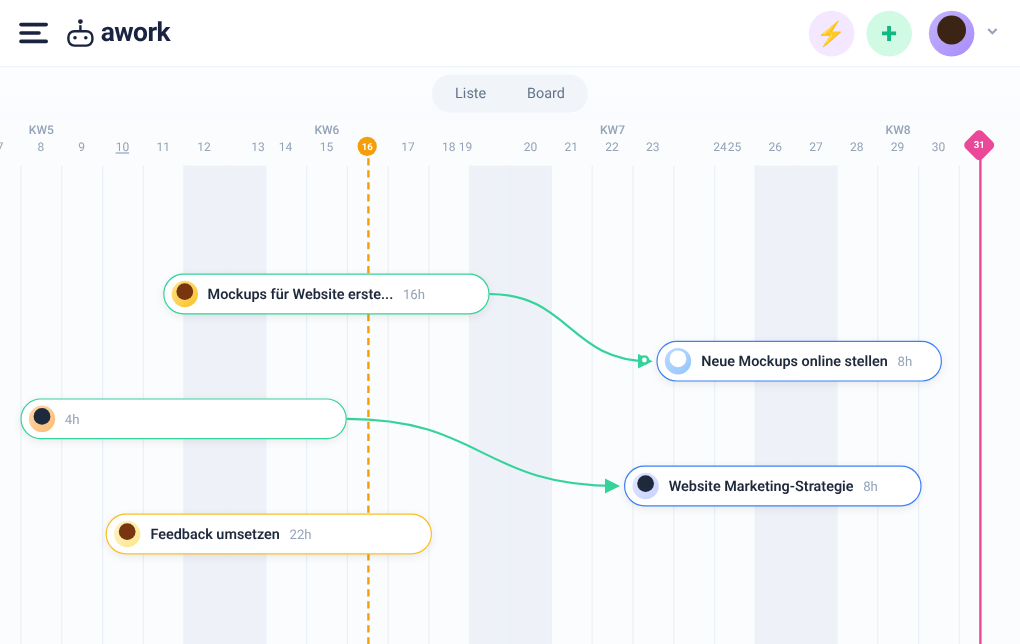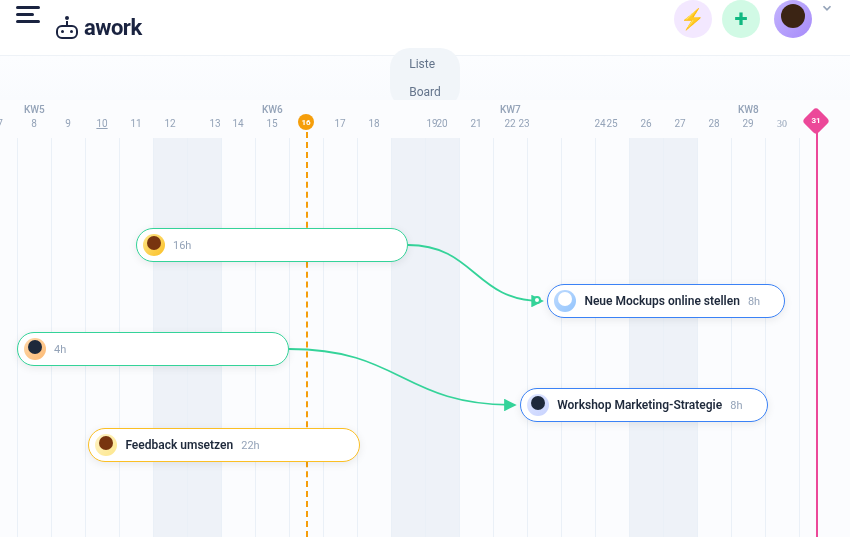--- a/index.html
+++ b/index.html
@@ -1,19 +1,19 @@
 <!DOCTYPE html>
 <html><head>
 <meta charset="utf-8">
 <style>
   * { box-sizing: border-box; margin: 0; padding: 0; }
   html, body { width: 850px; height: 537px; font-family: -apple-system, BlinkMacSystemFont, "Segoe UI", Roboto, sans-serif; background: #fff; overflow: hidden; }
   
   
-  .header { height: 55px; display: flex; padding: 0 16px; background: #fff; }
+  .header { height: 55px; display: flex; align-items: center; padding: 0 16px; background: #fff; }
   .menu-btn { width: 28px; height: 28px; display: flex; flex-direction: column; justify-content: center; gap: 4px; cursor: pointer; margin-right: 12px; }
   .menu-btn span { display: block; height: 3px; background: #1a2340; border-radius: 2px; }
   .menu-btn span:nth-child(1) { width: 24px; }
   .menu-btn span:nth-child(2) { width: 18px; }
   .menu-btn span:nth-child(3) { width: 24px; }
   .logo { display: flex; align-items: center; gap: 6px; font-size: 22px; font-weight: 700; color: #1a2340; letter-spacing: -0.5px; }
   .logo-icon { display: flex; flex-direction: column; align-items: center; }
   .logo-antenna { width: 4px; height: 4px; border-radius: 50%; background: #1a2340; margin-bottom: 1px; }
   .logo-stem { width: 2px; height: 4px; background: #1a2340; }
   .logo-head { width: 22px; height: 14px; border: 2.5px solid #1a2340; border-radius: 6px; position: relative; }
@@ -23,21 +23,21 @@
   .spacer { flex: 1; }
   .hbtn { width: 38px; height: 38px; border-radius: 50%; display: flex; align-items: center; justify-content: center; cursor: pointer; margin-left: 10px; font-size: 20px; font-weight: 700; }
   .bolt-btn { background: #f3e8ff; color: #a855f7; }
   .add-btn { background: #d1fae5; color: #10b981; font-size: 24px; }
   .avatar-btn { margin-left: 14px; background: linear-gradient(135deg, #c4b5fd, #a78bfa); position: relative; overflow: hidden; }
   .avatar-btn::after { content: ''; position: absolute; width: 24px; height: 24px; background: #3b2414; border-radius: 50%; top: 4px; left: 7px; }
   .chevron { margin-left: 8px; color: #94a3b8; cursor: pointer; }
   
   
   .tabs-row { height: 45px; display: flex; align-items: center; justify-content: center; border-top: 1px solid #eef2f7; background: linear-gradient(#fcfdff, #f9fbfe); }
-  .tabs { display: flex; background: #f1f5f9; border-radius: 20px; padding: 3px; gap: 2px; flex-direction: column; }
+  .tabs { display: flex; background: #f1f5f9; border-radius: 20px; padding: 3px; gap: 2px; }
   .tab { padding: 6px 16px; font-size: 12px; color: #64748b; border-radius: 16px; cursor: pointer; }
   .tab.active { background: #fff; color: #1e293b; font-weight: 500; box-shadow: 0 1px 2px rgba(0,0,0,0.06); }
   
   
   .canvas { position: relative; height: 437px; width: 850px; background: #fbfcfe; }
   
   
   .ruler { position: absolute; top: 0; left: 0; width: 850px; height: 40px; }
   .week-labels { position: absolute; top: 4px; left: 0; width: 850px; height: 12px; font-size: 10px; color: #94a3b8; font-weight: 500; }
   .week-labels span { position: absolute; }
@@ -139,32 +139,32 @@
         <span style="left: 68px;">9</span>
         <span style="left: 102px; text-decoration: underline;">10</span>
         <span style="left: 136px;">11</span>
         <span style="left: 170px;">12</span>
         <span style="left: 215px;">13</span>
         <span style="left: 238px;">14</span>
         <span style="left: 272px;">15</span>
         <span style="left: 306px;">16</span>
         <span style="left: 340px;">17</span>
         <span style="left: 374px;">18</span>
-        <span style="left: 432px; text-align: center;">19</span>
+        <span style="left: 388px; text-align: center;">19</span>
         <span style="left: 442px;">20</span>
         <span style="left: 476px;">21</span>
         <span style="left: 510px;">22</span>
-        <span style="left: 524px;">23</span>
+        <span style="left: 544px;">23</span>
         <span style="left: 600px;">24</span>
         <span style="left: 612px;">25</span>
         <span style="left: 646px;">26</span>
         <span style="left: 680px;">27</span>
         <span style="left: 714px;">28</span>
         <span style="left: 748px;">29</span>
-        <span style="left: 782px; font-family: Liberation Serif, serif;">30</span>
+        <span style="left: 782px;">30</span>
         <span style="left: 816px;">31</span>
       </div>
   </div>
   <div class="cols" id="cols">
       <div class="col" style="left: -17px;"></div>
       <div class="col" style="left: 17px;">
         <div class="line"></div>
       </div>
       <div class="col" style="left: 51px;">
         <div class="line"></div>
@@ -253,35 +253,36 @@
   <div id="end-line" class="end-line" style="left: 816px;"></div>
   <div id="end-marker" class="end-marker" style="left: 816px;">
       <span>31</span>
     </div>
 
   <div class="dep-dot" id="dep-dot" style="left: 533.4px; top: 196px;"></div>
 
   <div id="tasks">
       <div class="task green" style="left: 136px; top: 128px; width: 272px;">
         <div class="av av-1"></div>
+        <div class="title">Mockups für Website erste...</div>
         <div class="hours">16h</div>
       </div>
       <div class="task green" style="left: 17px; top: 232px; width: 272px;">
         <div class="av av-3"></div>
         <div class="hours">4h</div>
       </div>
       <div class="task yellow" style="left: 88.4px; top: 288px; width: 272px;">
         <div class="av av-4"></div>
         <div class="title">Feedback umsetzen</div>
         <div class="hours">22h</div>
       </div>
       <div class="task blue" style="left: 547.4px; top: 184px; width: 238px;">
         <div class="av av-2"></div>
         <div class="title">Neue Mockups online stellen</div>
         <div class="hours">8h</div>
       </div>
       <div class="task blue" style="left: 520.2px; top: 288px; width: 248px;">
         <div class="av av-5"></div>
-        <div class="title">Workshop Marketing-Strategie</div>
+        <div class="title">Website Marketing-Strategie</div>
         <div class="hours">8h</div>
       </div>
     </div>
 </div>
 
 </body></html>

